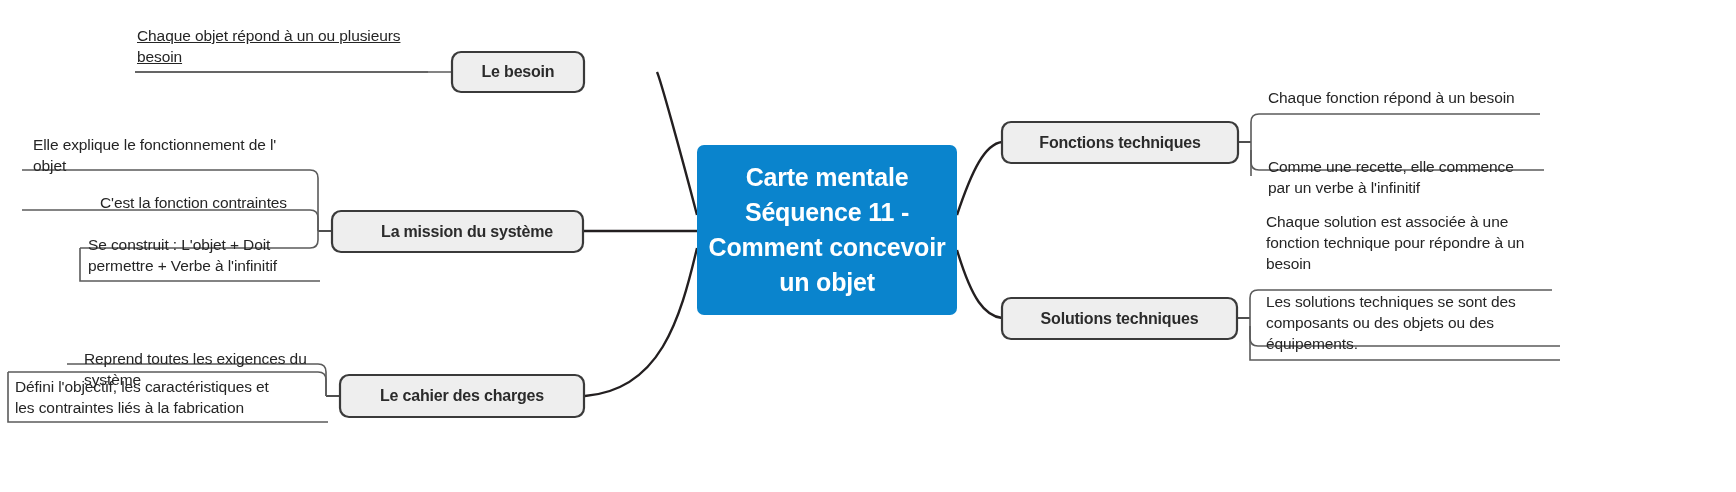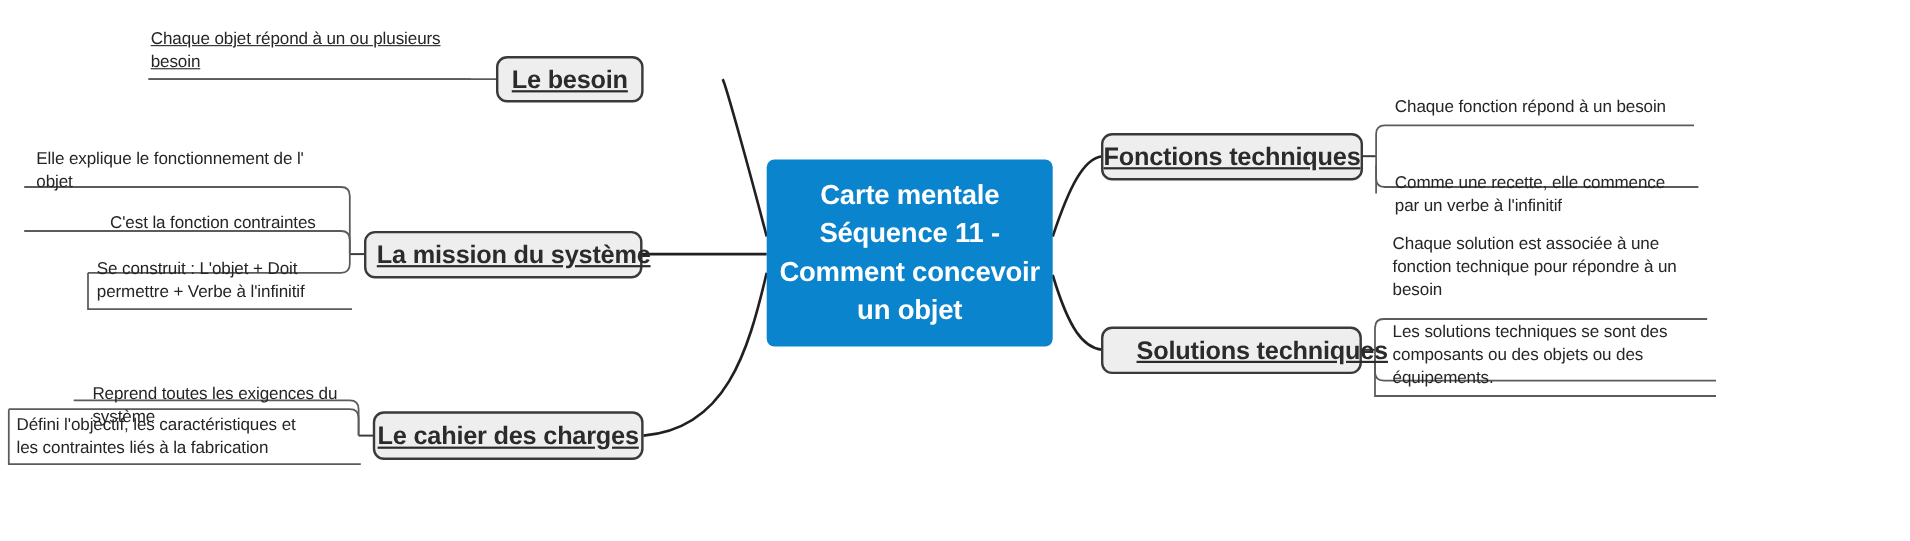--- a/index.html
+++ b/index.html
@@ -78,24 +78,23 @@
     white-space: pre-line;
     letter-spacing: -0.2px;
   }
   .branch-label {
     position: absolute;
     display: flex;
     align-items: center;
     justify-content: center;
     text-align: left;
     color: #2b2b2b;
-    font-size: 23px;
+    font-size: 16px;
     font-weight: bold;
     letter-spacing: -0.2px;
-    text-decoration: underline;
   }
 </style>
 </head>
 <body>
 
 <div id="mindmap-root">
 
   <svg class="mm" viewBox="0 0 1736 492">
 
     <path class="edge-main" d="M 697,215 C 680,150 660,78 657,72"></path>
@@ -152,21 +151,21 @@
 
   <div class="central-label">Carte mentale
 Séquence 11 -
 Comment concevoir
 un objet</div>
 
   <div class="branch-label" style="left:452px; top:52px; width:132px; height:40px;">Le besoin</div>
   <div class="branch-label" style="left:332px; top:211px; width:270px; height:41px;">La mission du système</div>
   <div class="branch-label" style="left:340px; top:375px; width:244px; height:42px;">Le cahier des charges</div>
   <div class="branch-label" style="left:1002px; top:122px; width:236px; height:41px;">Fonctions techniques</div>
-  <div class="branch-label" style="left:1002px; top:298px; width:235px; height:41px;padding-left:28px;">Solutions techniques</div>
+  <div class="branch-label" style="left:1002px; top:298px; width:235px; height:41px;">Solutions techniques</div>
 
   <div class="txt" style="left:137px; top:25px; width:310px;text-decoration:underline;">Chaque objet répond à un ou plusieurs
 besoin</div>
 
   <div class="txt" style="left:33px; top:134px; width:290px;">Elle explique le fonctionnement de l'
 objet</div>
   <div class="txt" style="left:100px; top:192px; width:215px;">C'est la fonction contraintes</div>
   <div class="txt" style="left:88px; top:234px; width:230px;">Se construit : L'objet + Doit
 permettre + Verbe à l'infinitif</div>
 

